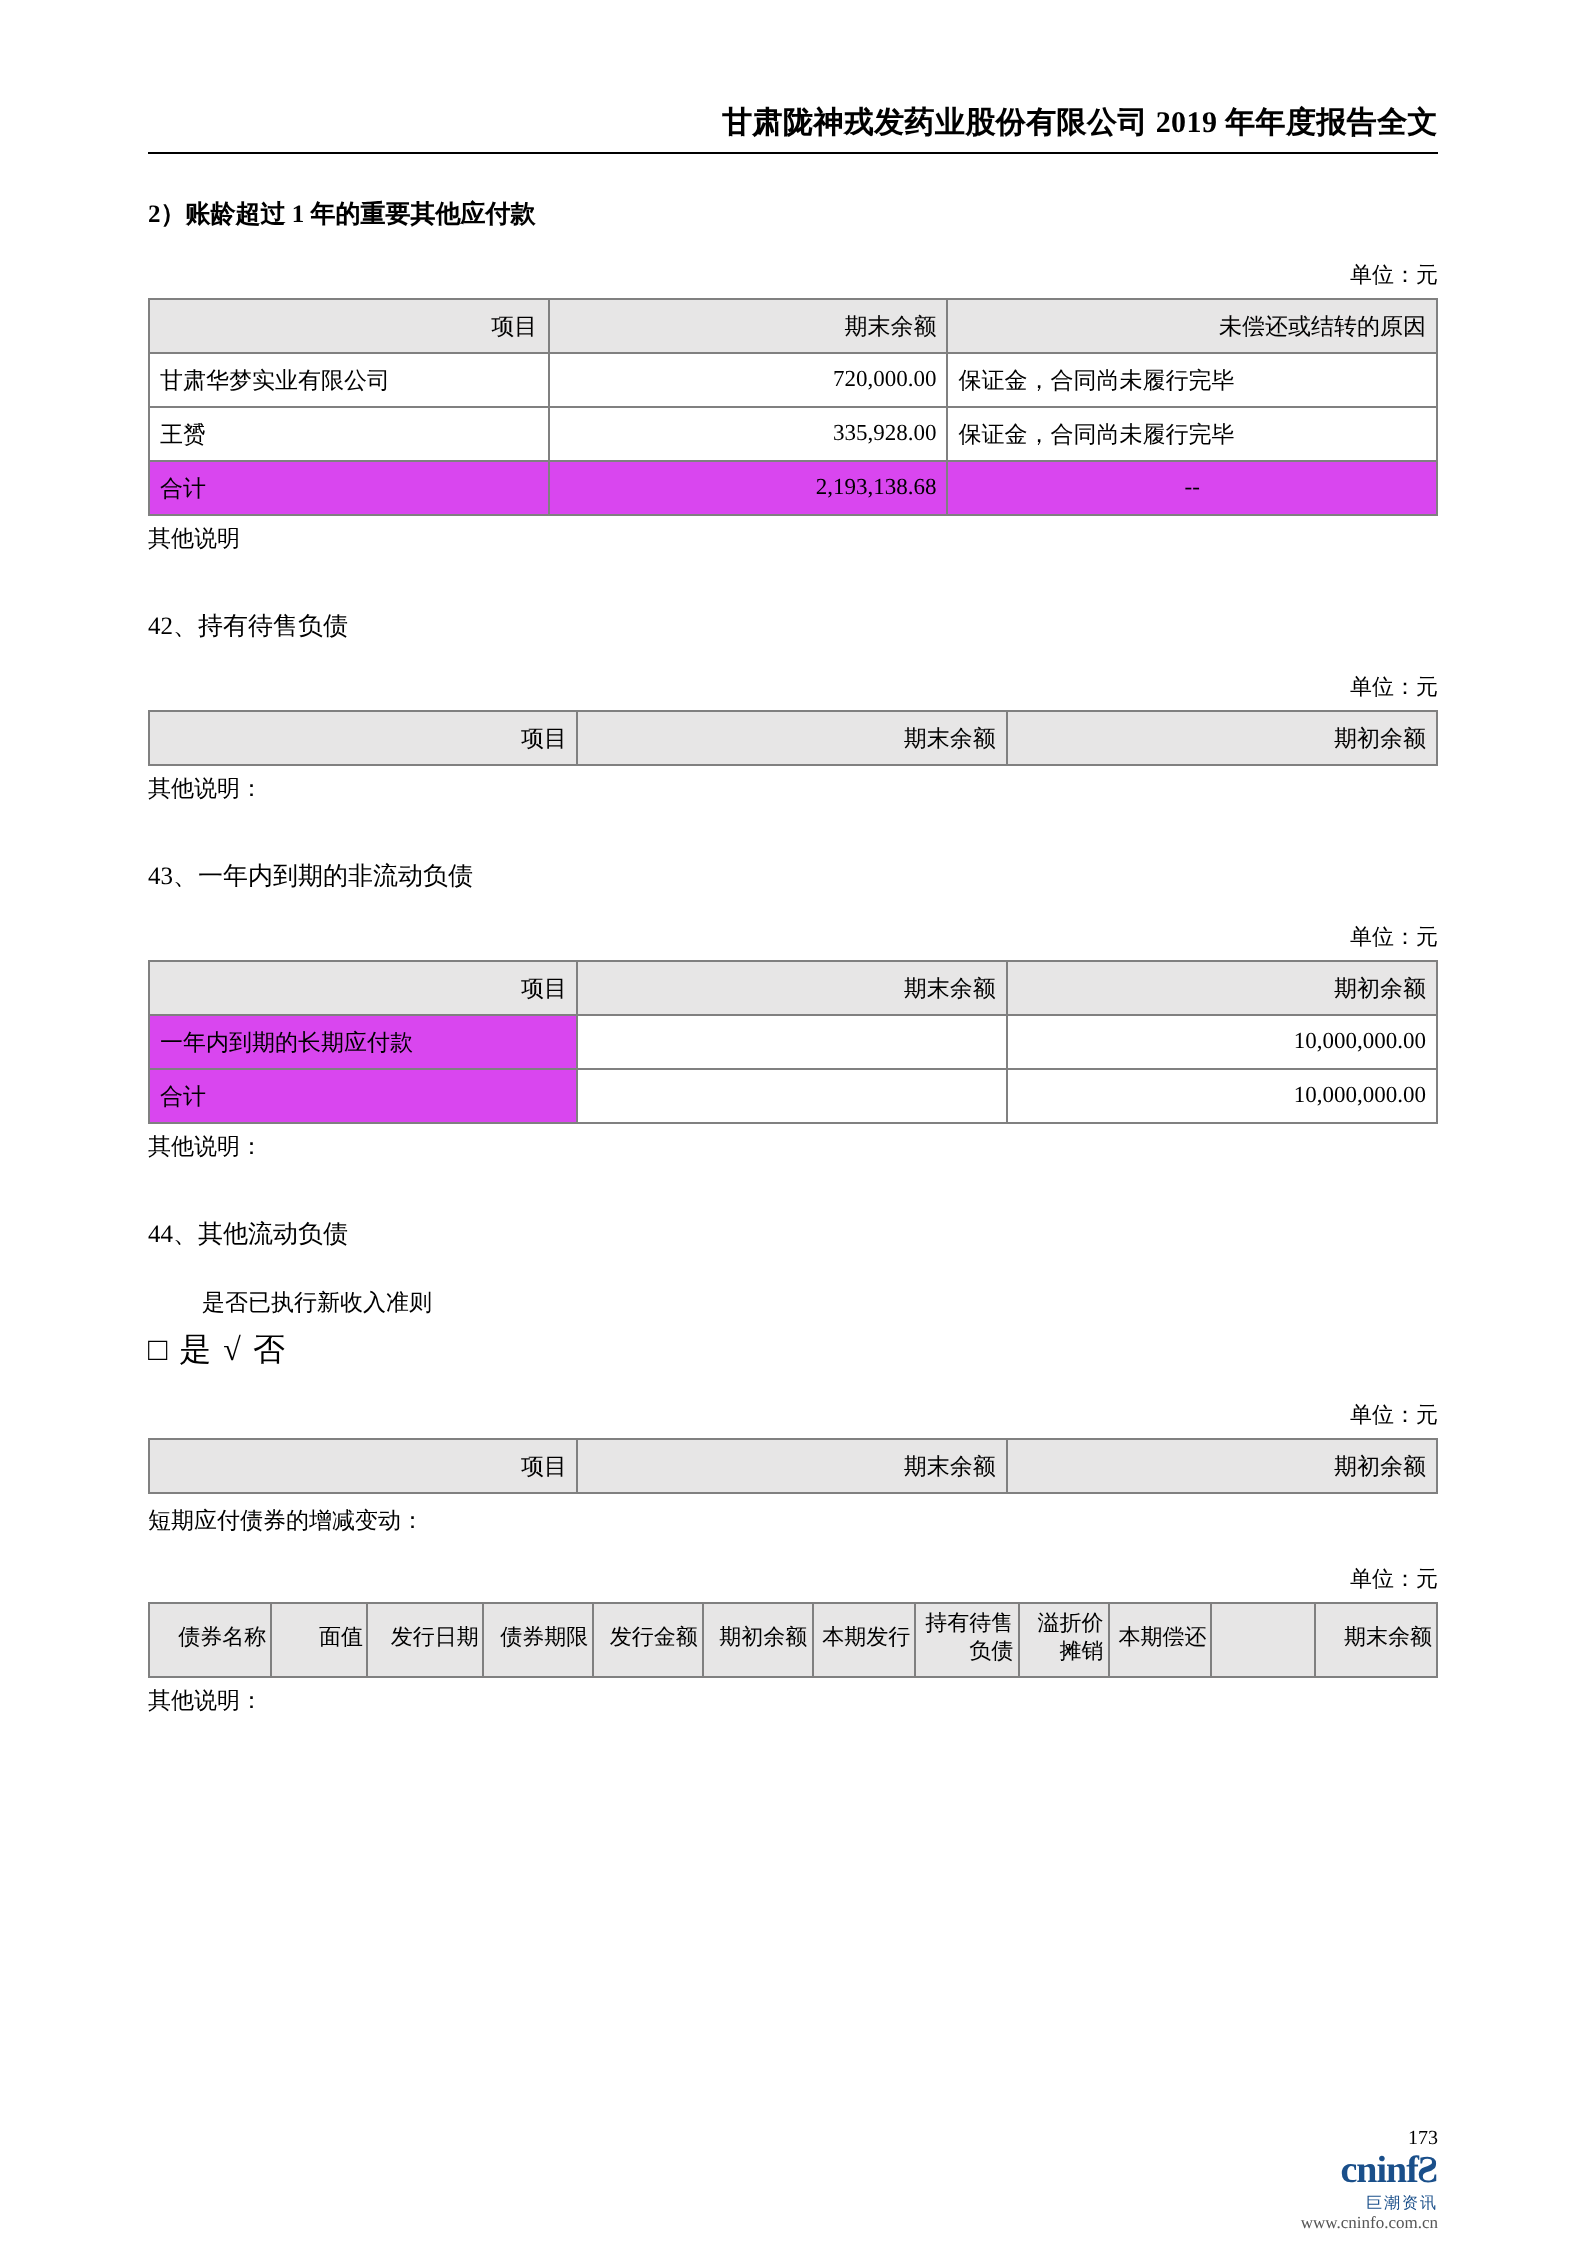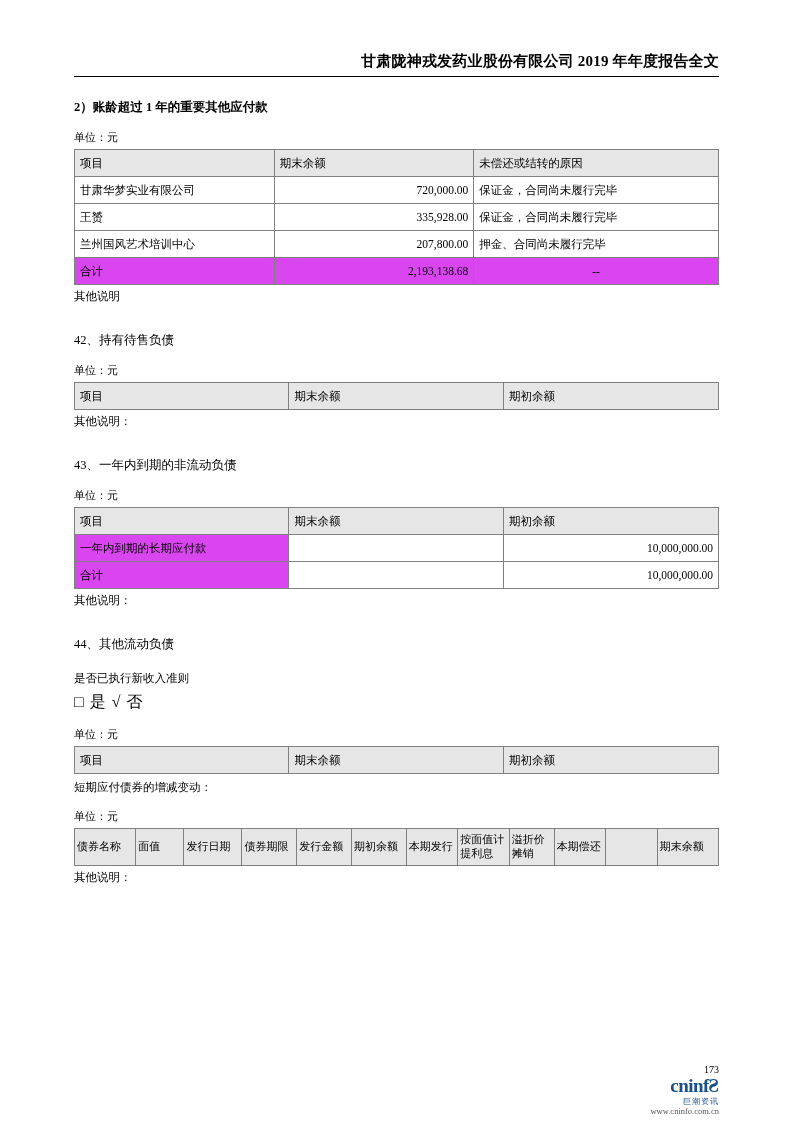--- a/index.html
+++ b/index.html
@@ -39,32 +39,33 @@
     font-size: 12.5px;
     font-weight: bold;
     margin-top: 22px;
   }
   .h-sec {
     font-size: 12.5px;
     font-weight: normal;
     margin-top: 28px;
   }
   .unit-line {
-    text-align: left;
+    text-align: right;
     font-size: 11px;
     margin-top: 14px;
     margin-bottom: 4px;
   }
   .note {
     font-size: 11.5px;
     margin-top: 4px;
   }
   .plain {
     font-size: 11.5px;
     margin-top: 18px;
+    margin-left: 27px;
   }
   .plain2 {
     font-size: 11.5px;
     margin-top: 6px;
   }
   .checkline {
     font-size: 16px;
     margin-top: 6px;
     letter-spacing: 1px;
   }
@@ -77,21 +78,21 @@
   }
   table.doc th, table.doc td {
     border: 1px solid #808080;
     padding: 4px 5px;
     height: 18px;
     vertical-align: middle;
   }
   table.doc th {
     background: #e7e6e6;
     font-weight: normal;
-    text-align: left;
+    text-align: right;
   }
   td.shade {
     background: #d946ef;
   }
   td.num {
     text-align: right;
   }
   td.ctr {
     text-align: center;
   }
@@ -163,25 +164,20 @@
       </tr>
       <tr>
         <td>甘肃华梦实业有限公司</td>
         <td class="num">720,000.00</td>
         <td>保证金，合同尚未履行完毕</td>
       </tr>
       <tr>
         <td>王赟</td>
         <td class="num">335,928.00</td>
         <td>保证金，合同尚未履行完毕</td>
-      </tr>
-      <tr>
-        <td>兰州国风艺术培训中心</td>
-        <td class="num">207,800.00</td>
-        <td>押金、合同尚未履行完毕</td>
       </tr>
       <tr>
         <td class="shade">合计</td>
         <td class="shade num">2,193,138.68</td>
         <td class="shade ctr">--</td>
       </tr>
     </tbody>
   </table>
   <div class="note">其他说明</div>
 
@@ -268,21 +264,21 @@
     </colgroup>
     <tbody>
       <tr>
         <th>债券名称</th>
         <th>面值</th>
         <th>发行日期</th>
         <th>债券期限</th>
         <th>发行金额</th>
         <th>期初余额</th>
         <th>本期发行</th>
-        <th>按面值计提利息</th>
+        <th>持有待售负债</th>
         <th>溢折价摊销</th>
         <th>本期偿还</th>
         <th></th>
         <th>期末余额</th>
       </tr>
     </tbody>
   </table>
   <div class="note">其他说明：</div>
 
   <div class="page-num">173</div>

